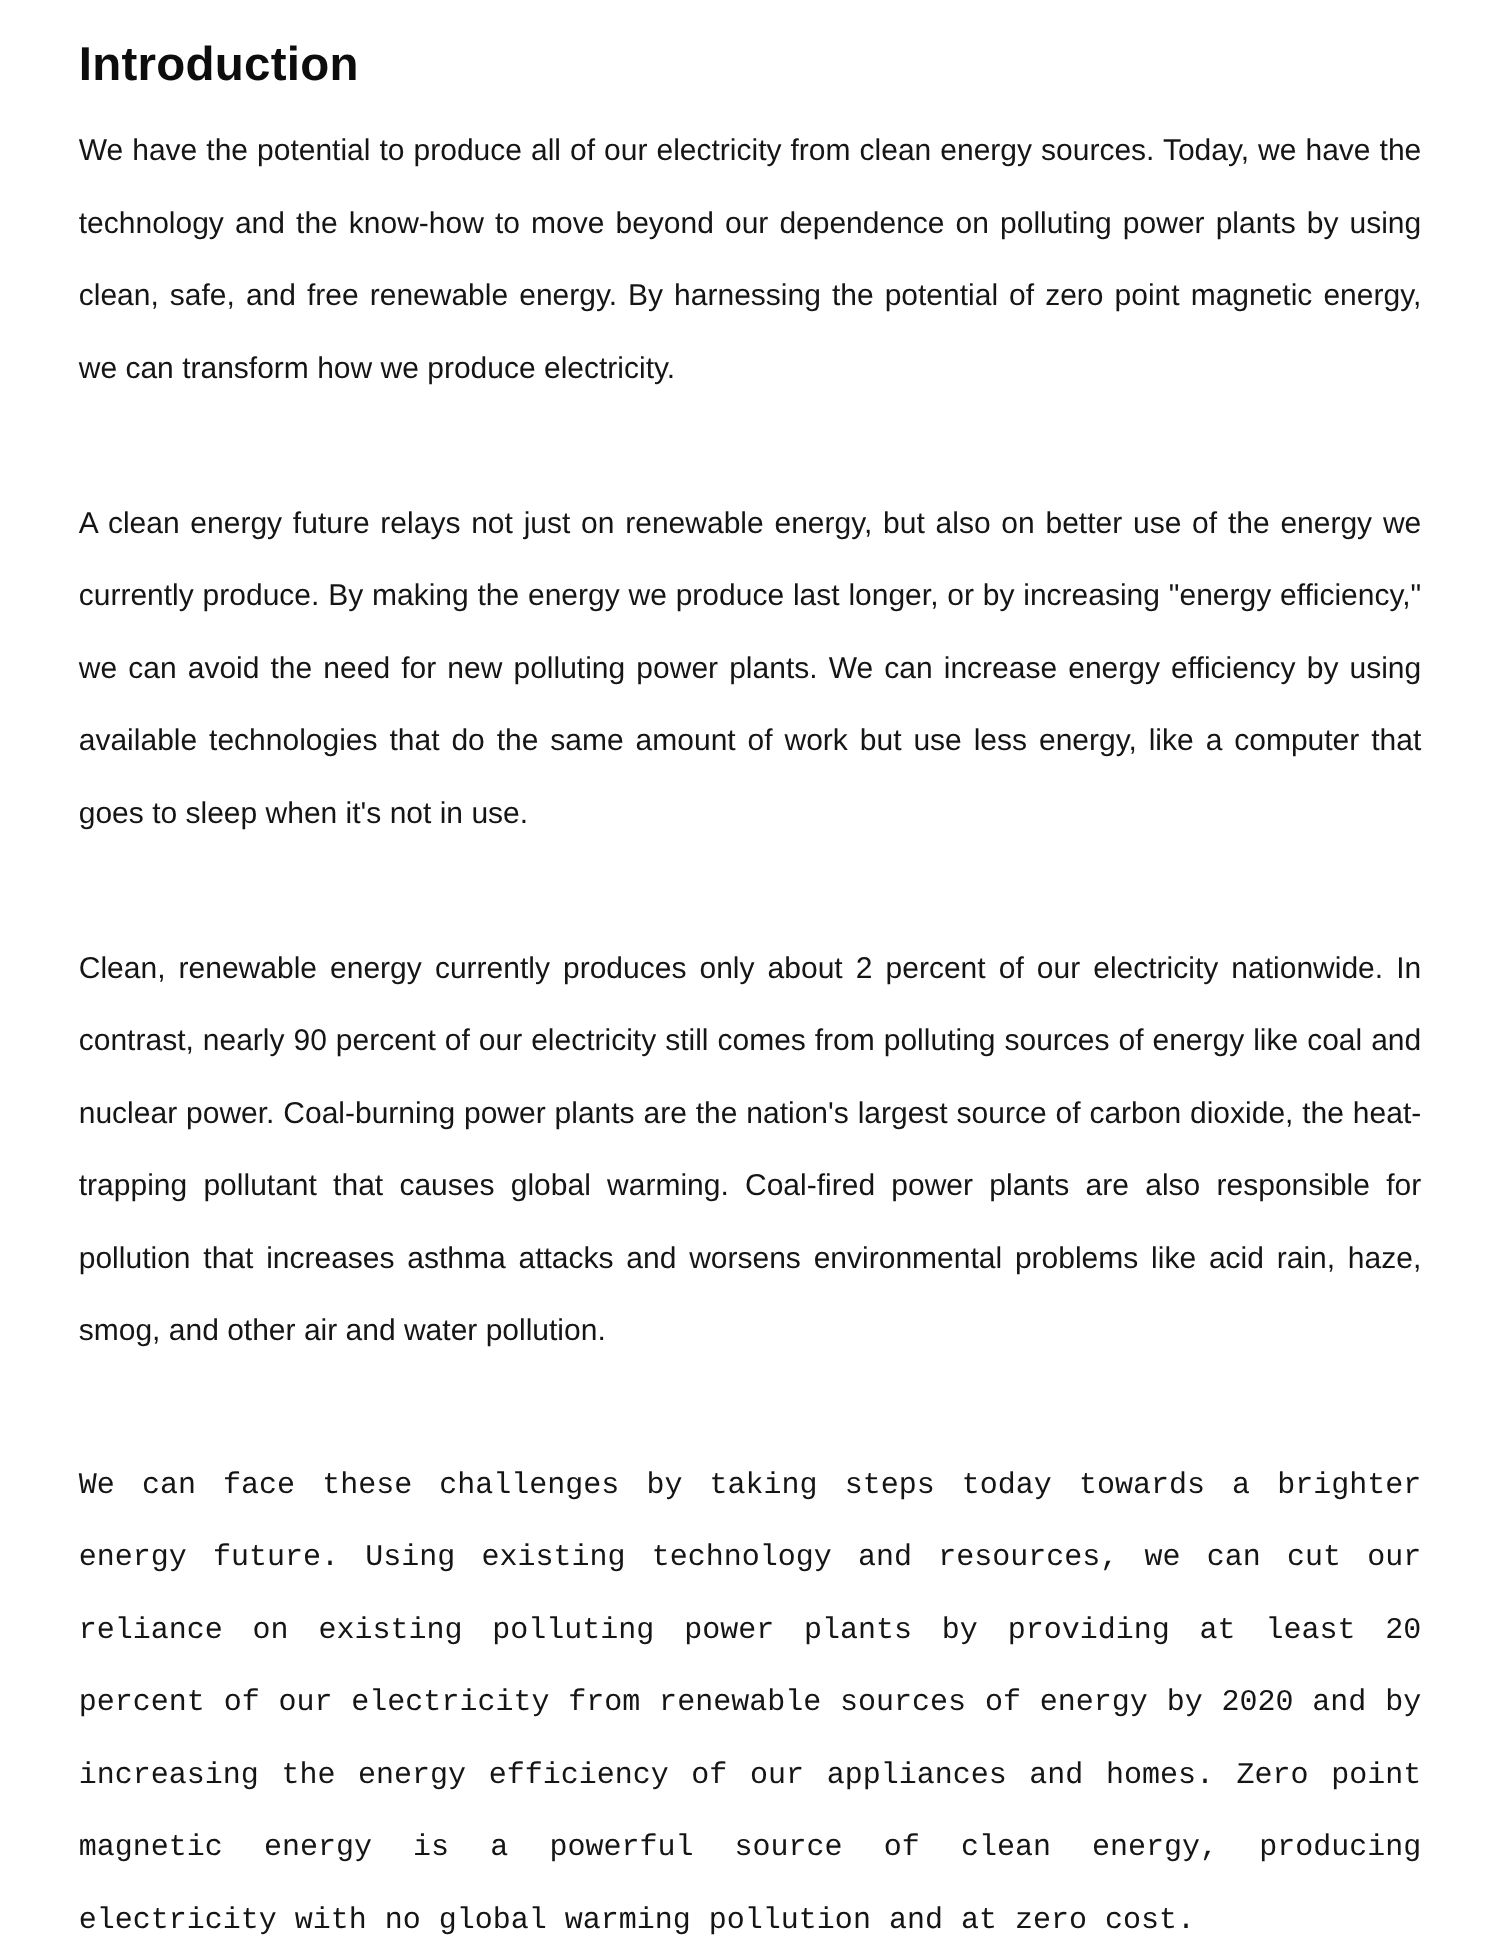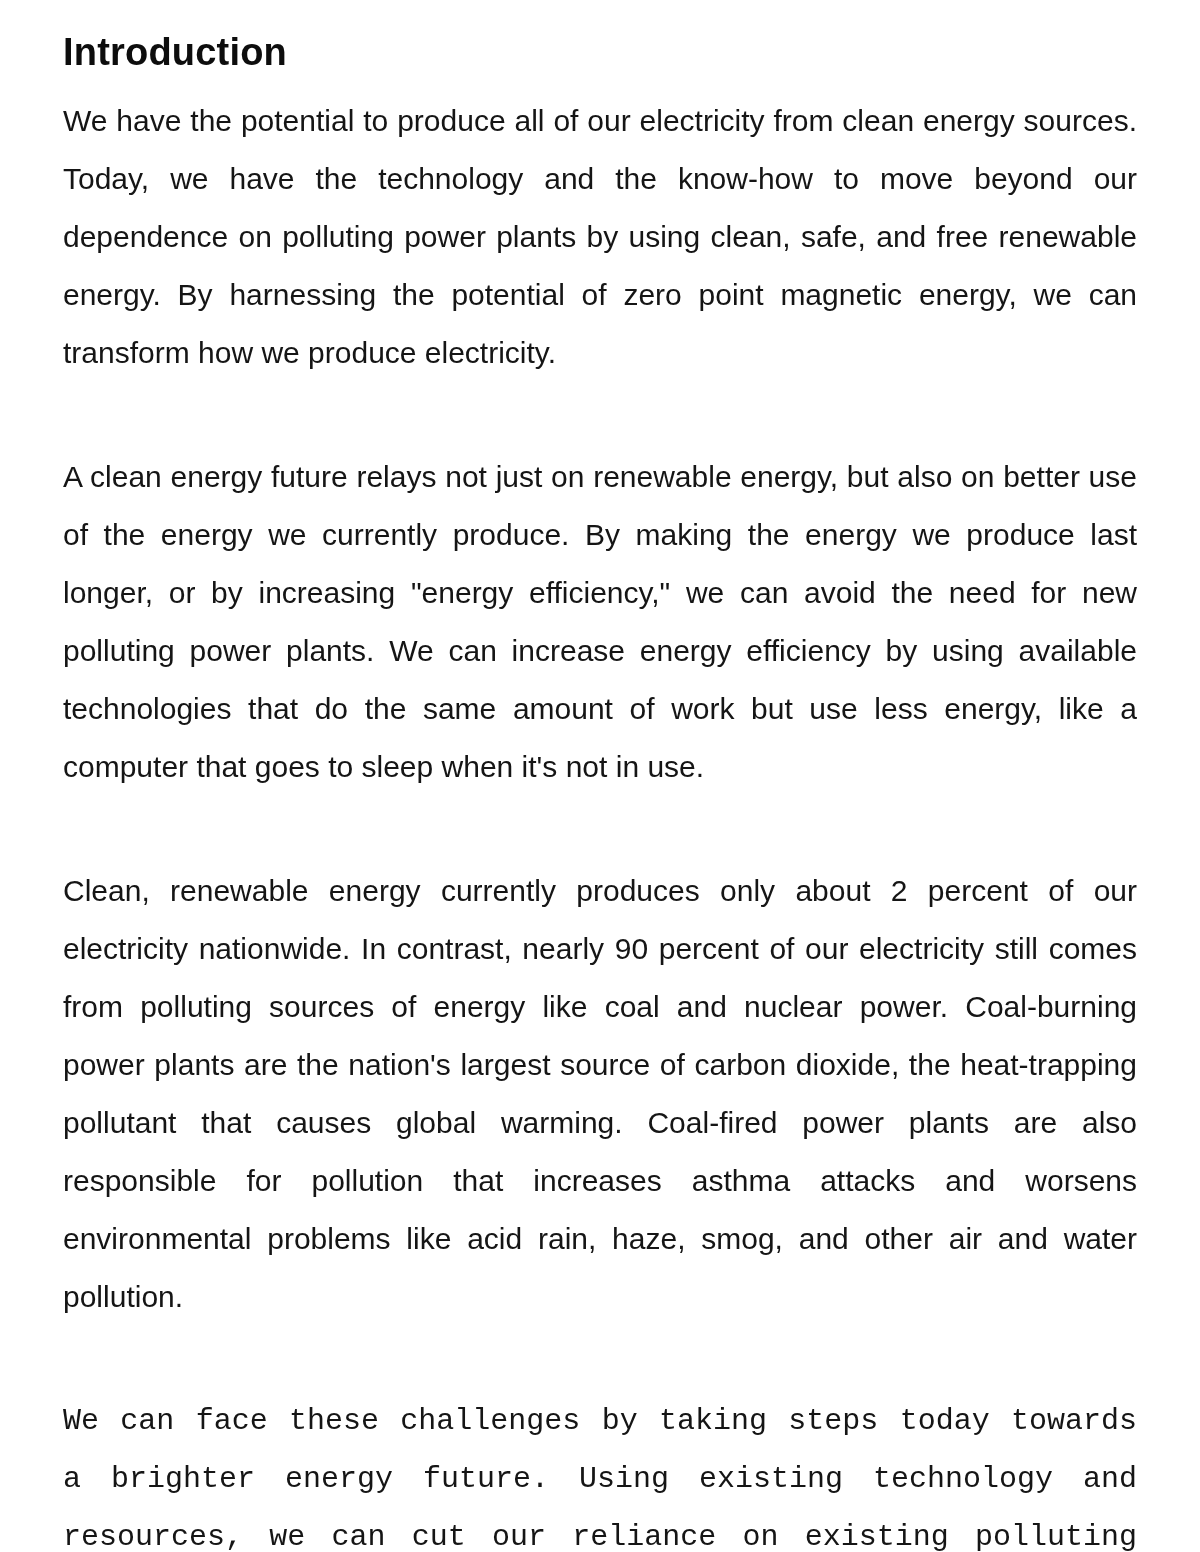--- a/index.html
+++ b/index.html
@@ -20,21 +20,21 @@
   }
   h1.doc-heading {
     font-size: 38px;
     font-weight: 700;
     line-height: 1.2;
     margin: 0 0 16px 0;
     letter-spacing: 0.2px;
     color: #0d0d0d;
   }
   p.doc-paragraph {
-    font-size: 30px;
+    font-size: 24px;
     line-height: 58px;
     text-align: justify;
     text-justify: inter-word;
     margin: 0 0 66px 0;
     color: #151515;
   }
   p.doc-paragraph:last-child {
     margin-bottom: 0;
     font-family: Liberation Mono, monospace;
   }

